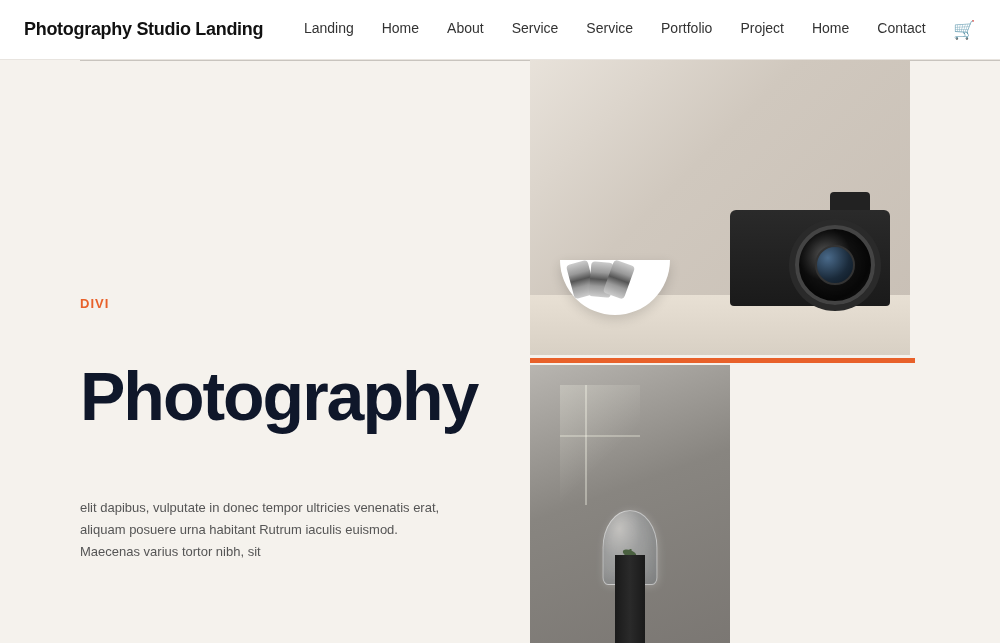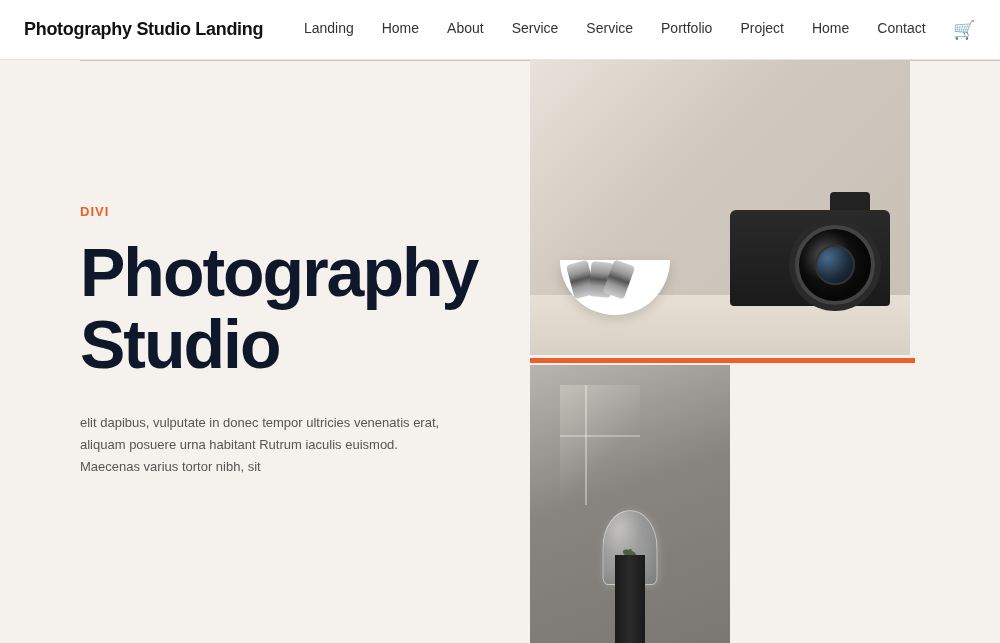--- a/index.html
+++ b/index.html
@@ -61,22 +61,23 @@
       background: #f5f2ed;
       padding-top: 20px;
     }
 
     
     .hero-left {
       flex: 0 0 530px;
       padding: 40px 50px 40px 80px;
       display: flex;
       flex-direction: column;
-      justify-content: center;
+      justify-content: flex-end;
       z-index: 2;
+      gap: 32px;
     }
 
     .hero-divi {
       font-family: 'Arial', sans-serif;
       font-size: 13px;
       font-weight: 700;
       color: #e8612a;
       letter-spacing: 1px;
       margin-bottom: 18px;
     }
@@ -380,21 +381,20 @@
   </ul>
 </nav>
 
 <section class="hero">
   <div class="top-rule"></div>
 
   <div class="hero-left">
     <span class="hero-divi">DIVI</span>
     <h1 class="hero-title">
       <span>Photography</span><br>
-      <span>Studio</span>
     </h1>
     <p class="hero-desc">elit dapibus, vulputate in donec tempor ultricies venenatis erat, aliquam posuere urna habitant Rutrum iaculis euismod. Maecenas varius tortor nibh, sit</p>
   </div>
 
   <div class="hero-right">
 
     <div class="img-top">
       <div class="camera-scene">
         <div class="table-surface"></div>
         <div class="bowl"></div>

